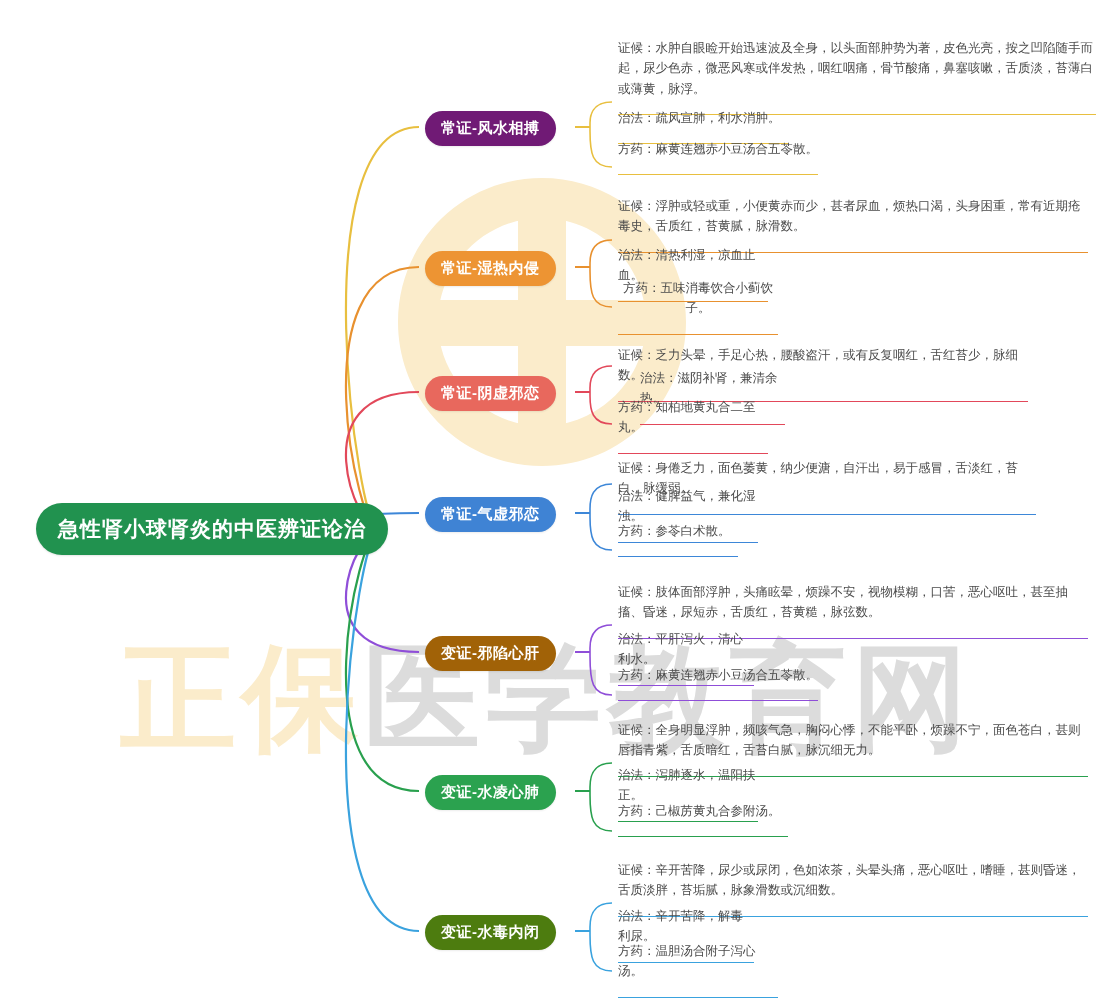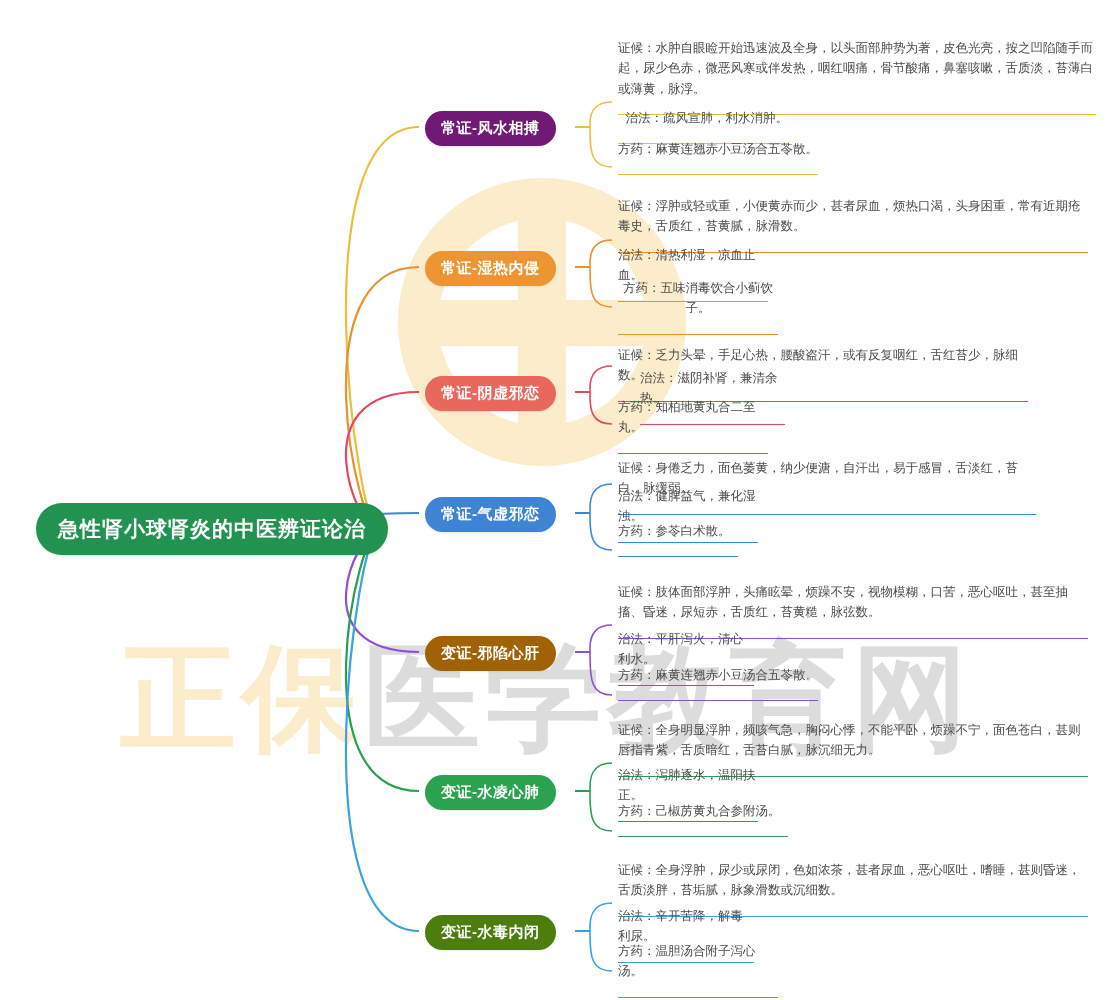--- a/index.html
+++ b/index.html
@@ -99,21 +99,21 @@
 
   <div class="root-node">
     <span>急性肾小球肾炎的中医辨证论治</span>
   </div>
 
   <div id="nodes">
       <div class="branch-node" style="left: 425px; top: 111px; background: #701a75;">
         <span>常证-风水相搏</span>
       </div>
       <div class="detail" style="left: 618px; top: 38px; width: 478px; border-bottom-color: rgb(232, 191, 63);">证候：水肿自眼睑开始迅速波及全身，以头面部肿势为著，皮色光亮，按之凹陷随手而起，尿少色赤，微恶风寒或伴发热，咽红咽痛，骨节酸痛，鼻塞咳嗽，舌质淡，苔薄白或薄黄，脉浮。</div>
-      <div class="detail" style="left: 618px; top: 108px; width: 170px; border-bottom-color: rgb(232, 191, 63); text-align: right;">治法：疏风宣肺，利水消肿。</div>
+      <div class="detail" style="left: 618px; top: 108px; width: 170px; border-bottom-color: rgb(232, 191, 63);">治法：疏风宣肺，利水消肿。</div>
       <div class="detail" style="left: 618px; top: 139px; width: 200px; border-bottom-color: rgb(232, 191, 63);">方药：麻黄连翘赤小豆汤合五苓散。</div>
       <div class="branch-node" style="left: 425px; top: 251px; background: rgb(237, 148, 51);">
         <span>常证-湿热内侵</span>
       </div>
       <div class="detail" style="left: 618px; top: 196px; width: 470px; border-bottom-color: rgb(232, 145, 47);">证候：浮肿或轻或重，小便黄赤而少，甚者尿血，烦热口渴，头身困重，常有近期疮毒史，舌质红，苔黄腻，脉滑数。</div>
       <div class="detail" style="left: 618px; top: 245px; width: 150px; border-bottom-color: rgb(232, 145, 47);">治法：清热利湿，凉血止血。</div>
       <div class="detail" style="left: 618px; top: 278px; width: 160px; border-bottom-color: rgb(232, 145, 47); text-align: center;">方药：五味消毒饮合小蓟饮子。</div>
       <div class="branch-node" style="left: 425px; top: 376px; background: rgb(232, 104, 93);">
         <span>常证-阴虚邪恋</span>
       </div>
@@ -134,18 +134,18 @@
       <div class="detail" style="left: 618px; top: 665px; width: 200px; border-bottom-color: rgb(143, 78, 216);">方药：麻黄连翘赤小豆汤合五苓散。</div>
       <div class="branch-node" style="left: 425px; top: 775px; background: rgb(43, 162, 79);">
         <span>变证-水凌心肺</span>
       </div>
       <div class="detail" style="left: 618px; top: 720px; width: 470px; border-bottom-color: rgb(41, 160, 78);">证候：全身明显浮肿，频咳气急，胸闷心悸，不能平卧，烦躁不宁，面色苍白，甚则唇指青紫，舌质暗红，舌苔白腻，脉沉细无力。</div>
       <div class="detail" style="left: 618px; top: 765px; width: 140px; border-bottom-color: rgb(41, 160, 78);">治法：泻肺逐水，温阳扶正。</div>
       <div class="detail" style="left: 618px; top: 801px; width: 170px; border-bottom-color: rgb(41, 160, 78);">方药：己椒苈黄丸合参附汤。</div>
       <div class="branch-node" style="left: 425px; top: 915px; background: #4d7c0f;">
         <span>变证-水毒内闭</span>
       </div>
-      <div class="detail" style="left: 618px; top: 860px; width: 470px; border-bottom-color: rgb(58, 162, 222);">证候：全身浮肿，尿少或尿闭，色如浓茶，甚者尿血，恶心呕吐，嗜睡，甚则昏迷，舌质淡胖，苔垢腻，脉象滑数或沉细数。</div>
+      <div class="detail" style="left: 618px; top: 860px; width: 470px; border-bottom-color: rgb(58, 162, 222);">证候：辛开苦降，尿少或尿闭，色如浓茶，头晕头痛，恶心呕吐，嗜睡，甚则昏迷，舌质淡胖，苔垢腻，脉象滑数或沉细数。</div>
       <div class="detail" style="left: 618px; top: 906px; width: 136px; border-bottom-color: rgb(58, 162, 222);">治法：辛开苦降，解毒利尿。</div>
       <div class="detail" style="left: 618px; top: 941px; width: 160px; border-bottom-color: rgb(58, 162, 222);">方药：温胆汤合附子泻心汤。</div>
     </div>
 
 </div>
 
 </body></html>

